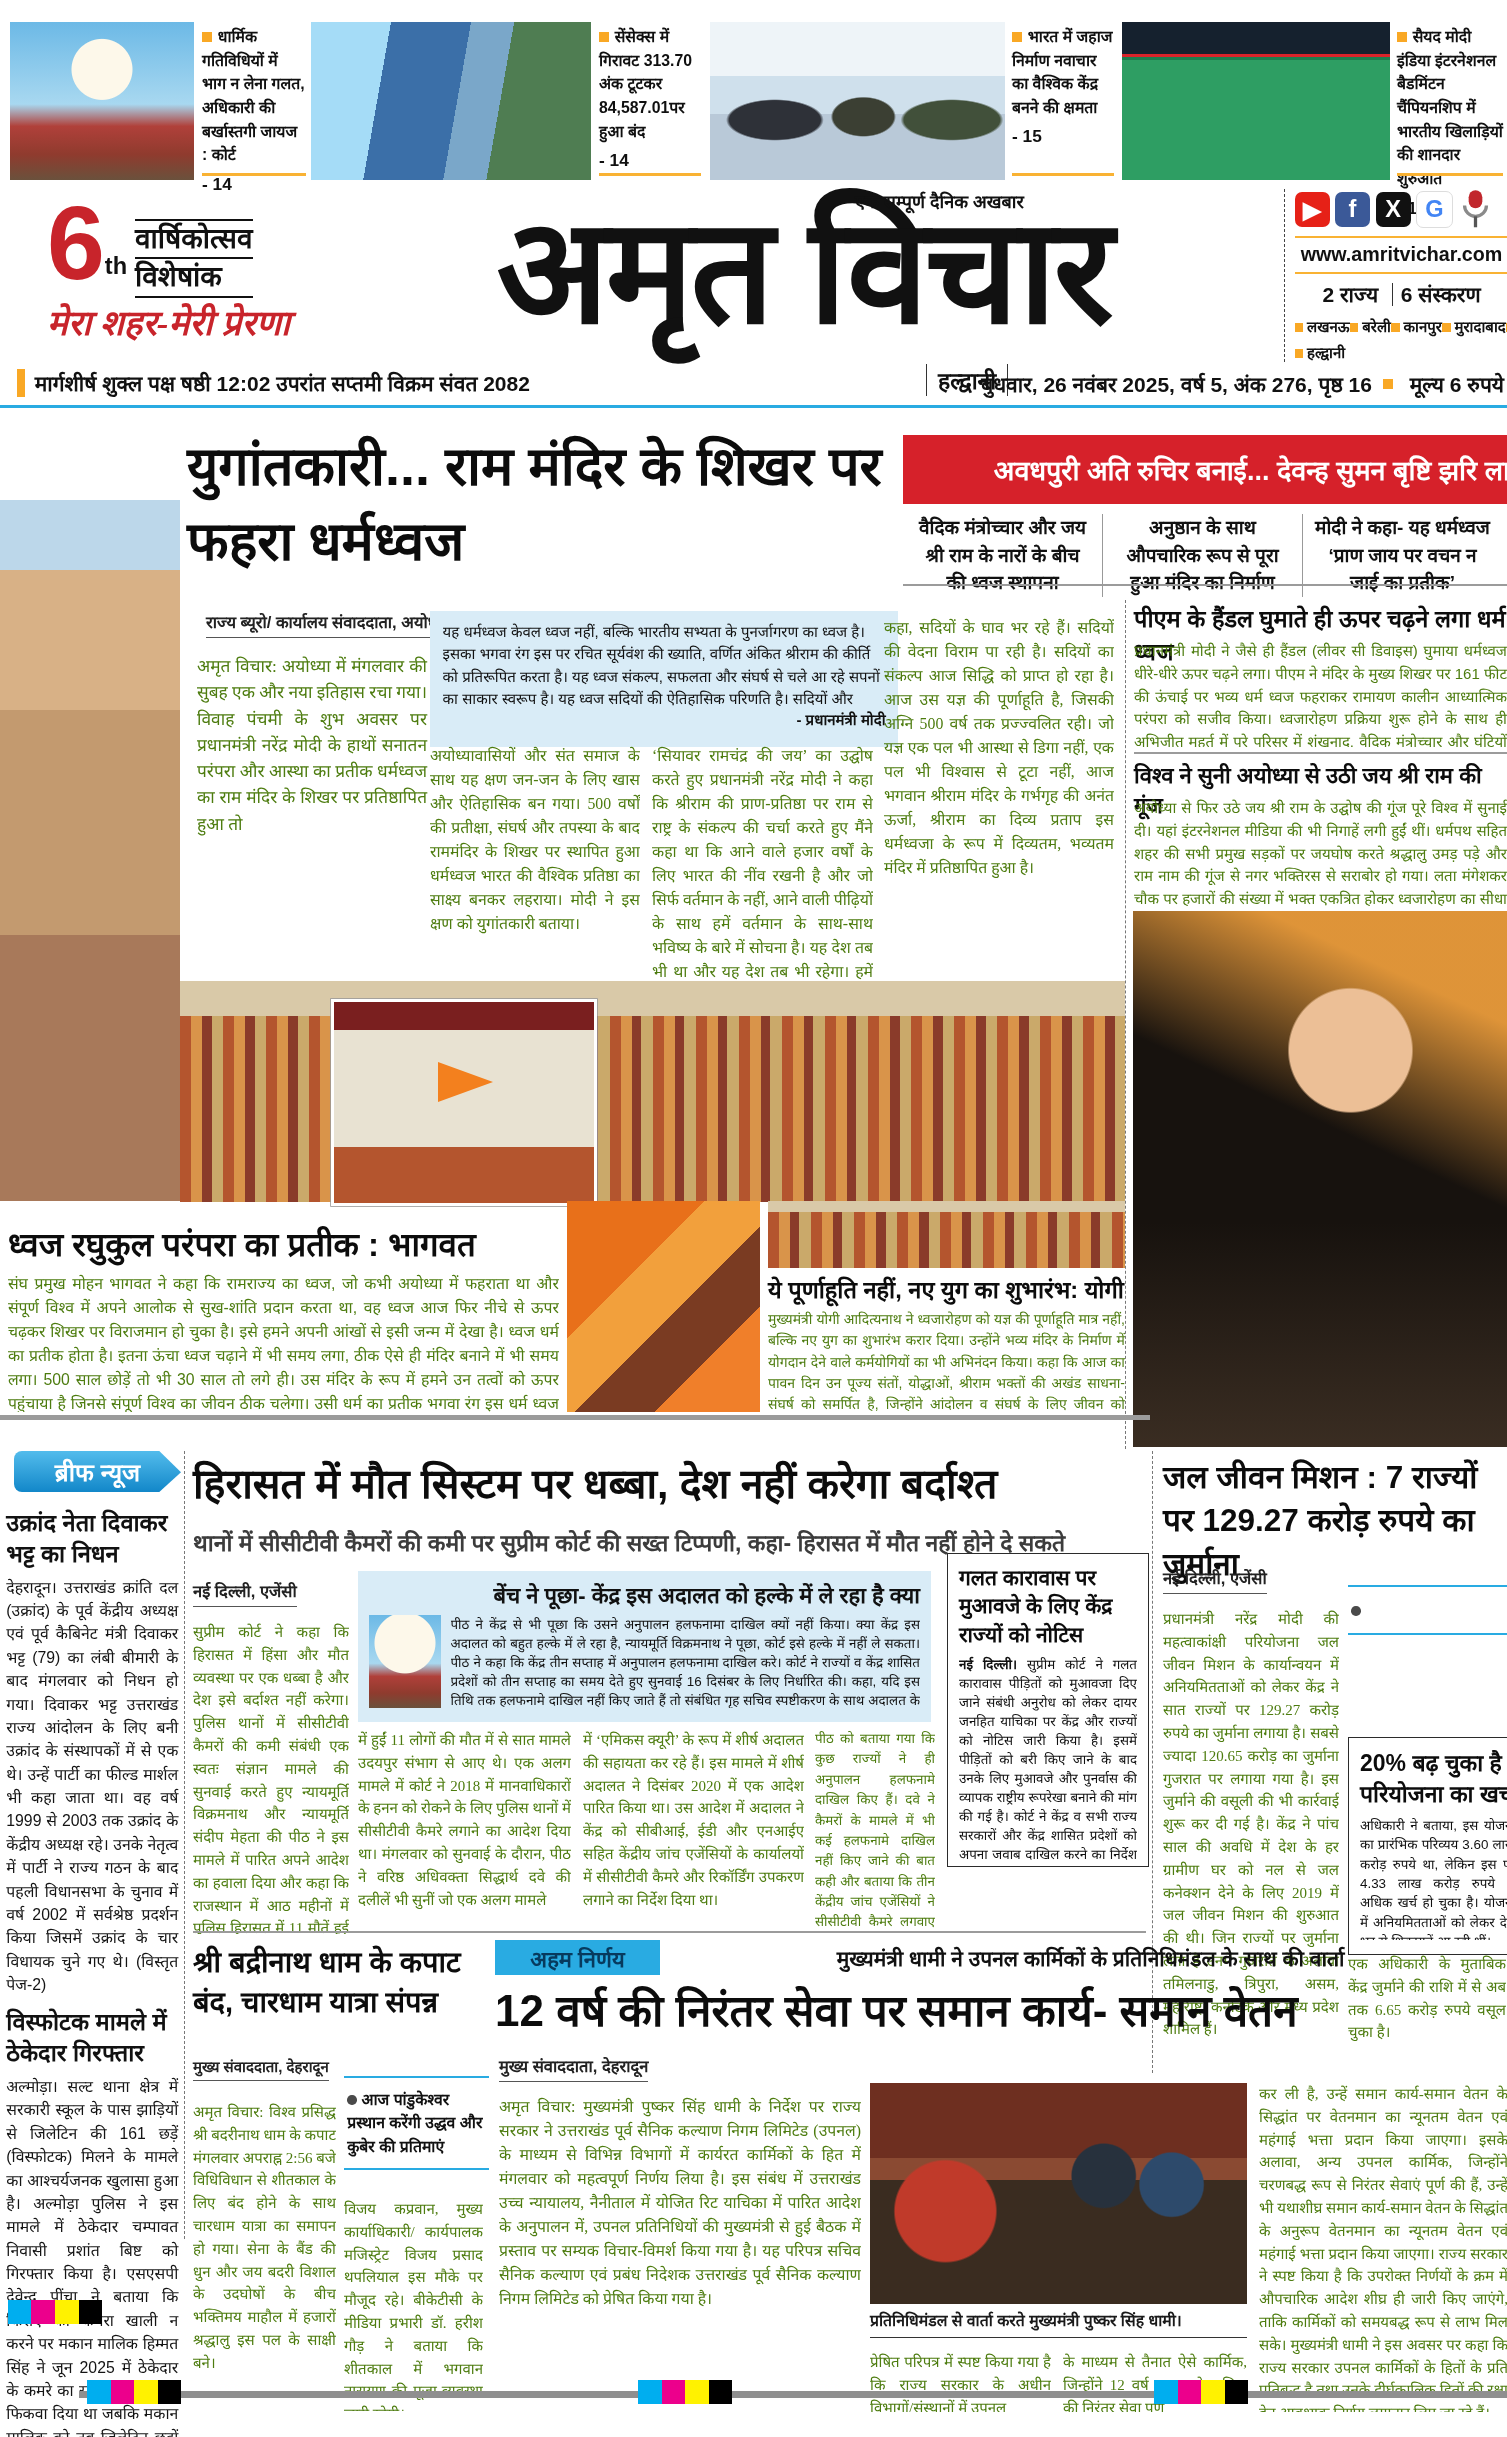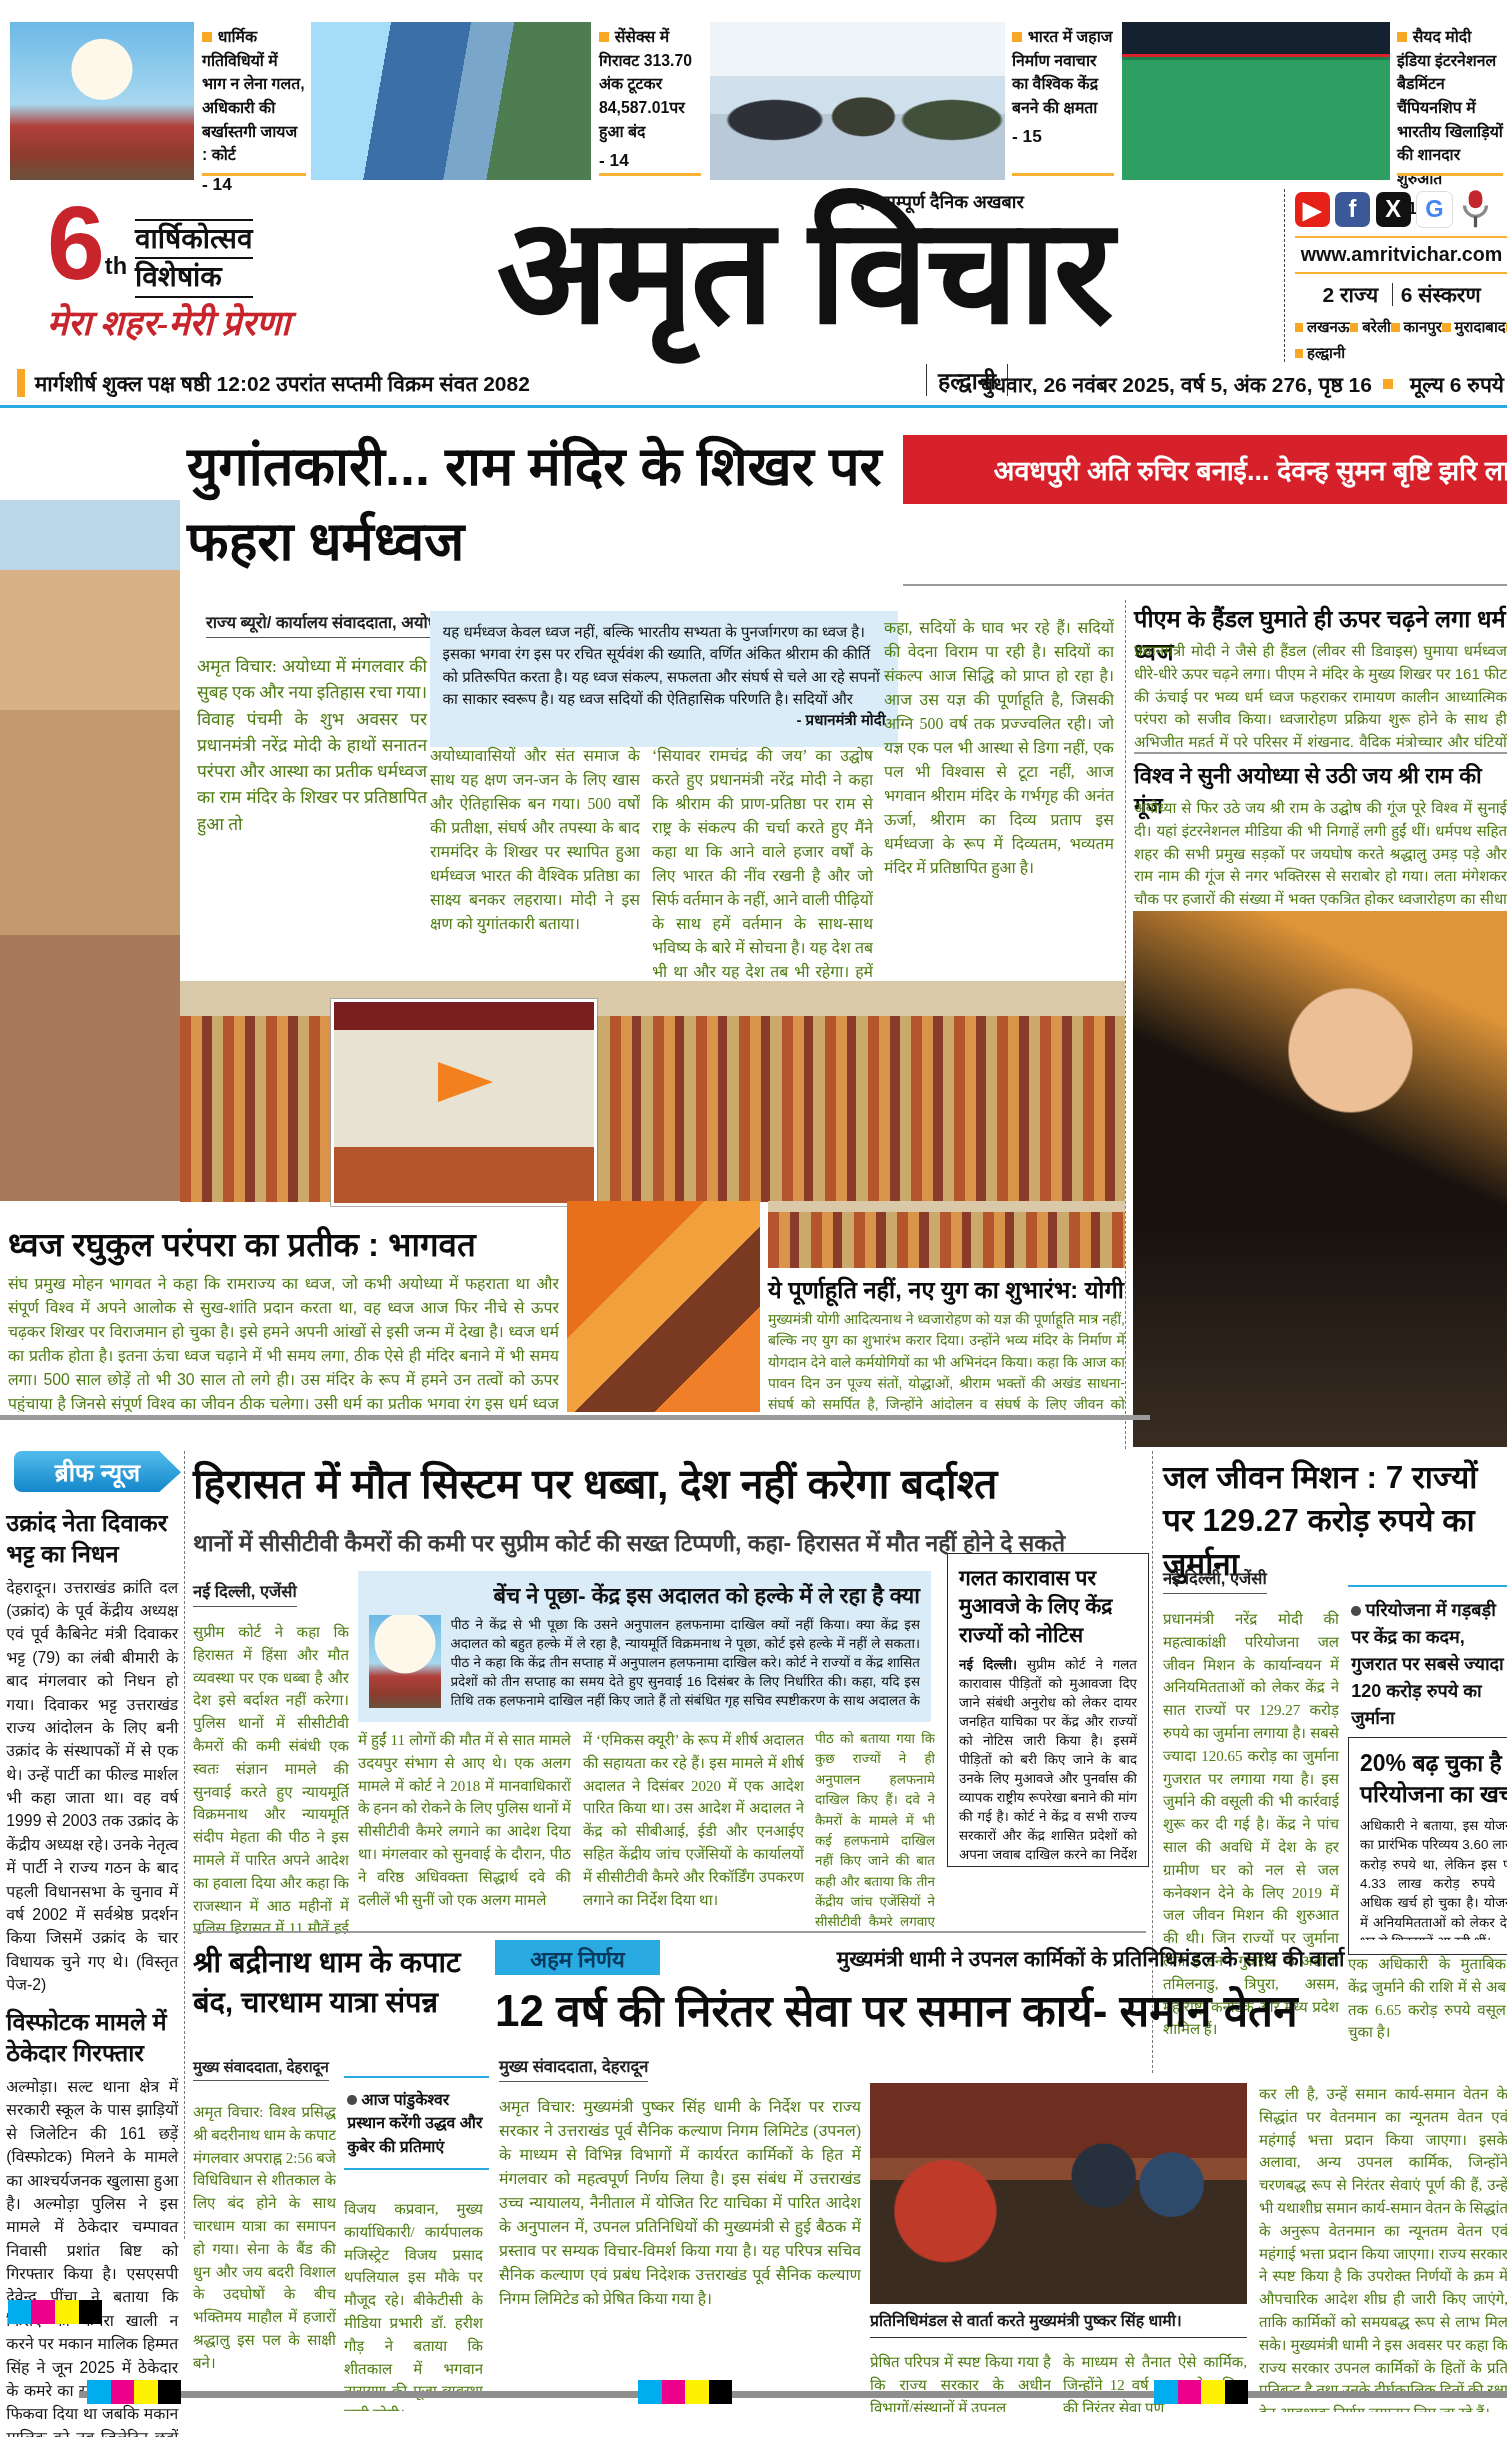--- a/index.html
+++ b/index.html
@@ -170,20 +170,25 @@
     <span class="bullet-sq"></span>
     <span style="font-weight:800;font-size:21px">मूल्य 6 रुपये</span>
   </div>
   <div class="abs" style="left:0;top:405px;width:1508px;height:3.2px;background:#29abe2"></div>
 
   <div class="photo ph-temple" style="left:0;top:500px;width:180px;height:701px"></div>
 
   <h1 class="abs hl" style="left:187px;top:429px;width:713px;font-size:54px">युगांतकारी... राम मंदिर के शिखर पर फहरा धर्मध्वज</h1>
 
   <div class="abs red-banner" style="left:903px;top:435px;width:711px;height:69px">अवधपुरी अति रुचिर बनाई... देवन्ह सुमन बृष्टि झरि लाई</div>
+  <div class="abs" style="left:903px;top:514px;width:599px;display:flex">
+    <div class="subhead-cell" style="flex:1">वैदिक मंत्रोच्चार और जय श्री राम के नारों के बीच की ध्वज स्थापना</div>
+    <div class="subhead-cell" style="flex:1;border-left:1.6px solid #999">अनुष्ठान के साथ औपचारिक रूप से पूरा हुआ मंदिर का निर्माण</div>
+    <div class="subhead-cell" style="flex:1;border-left:1.6px solid #999">मोदी ने कहा- यह धर्मध्वज ‘प्राण जाय पर वचन न जाई का प्रतीक’</div>
+  </div>
   <div class="abs hrule" style="left:903px;top:584px;width:604px;height:1.6px"></div>
 
   <div class="abs byline" style="left:206px;top:610px">राज्य ब्यूरो/ कार्यालय संवाददाता, अयोध्या</div>
   <div class="abs body-txt ser jt" style="left:197px;top:654px;width:230px;height:315px;font-size:17.3px">अमृत विचार: अयोध्या में मंगलवार की सुबह एक और नया इतिहास रचा गया। विवाह पंचमी के शुभ अवसर पर प्रधानमंत्री नरेंद्र मोदी के हाथों सनातन परंपरा और आस्था का प्रतीक धर्मध्वज का राम मंदिर के शिखर पर प्रतिष्ठापित हुआ तो</div>
 
   <div class="abs quote-box" style="left:430px;top:611px;width:443px;height:117px">
     <div style="max-height:85px;overflow:hidden">यह धर्मध्वज केवल ध्वज नहीं, बल्कि भारतीय सभ्यता के पुनर्जागरण का ध्वज है। इसका भगवा रंग इस पर रचित सूर्यवंश की ख्याति, वर्णित अंकित श्रीराम की कीर्ति को प्रतिरूपित करता है। यह ध्वज संकल्प, सफलता और संघर्ष से चले आ रहे सपनों का साकार स्वरूप है। यह ध्वज सदियों की ऐतिहासिक परिणति है। सदियों और सहस्राब्दियों तक यह धर्म ध्वज प्रभु राम के आदर्शों व सिद्धांतों का उद्घोष करेगा।</div>
     <div class="quote-attrib">- प्रधानमंत्री मोदी</div>
   </div>
 
@@ -260,21 +265,21 @@
     </div>
   </div>
 
   <div class="abs vrule-dash" style="left:1152px;top:1451px;height:622px"></div>
 
   <h1 class="abs hl" style="left:1163px;top:1456px;width:345px;font-size:31.5px">जल जीवन मिशन : 7 राज्यों पर 129.27 करोड़ रुपये का जुर्माना</h1>
   <div class="abs byline" style="left:1163px;top:1566px">नई दिल्ली, एजेंसी</div>
   <div class="abs body-txt ser jt" style="left:1163px;top:1608px;width:176px;height:457px;font-size:15px;overflow:hidden">प्रधानमंत्री नरेंद्र मोदी की महत्वाकांक्षी परियोजना जल जीवन मिशन के कार्यान्वयन में अनियमितताओं को लेकर केंद्र ने सात राज्यों पर 129.27 करोड़ रुपये का जुर्माना लगाया है। सबसे ज्यादा 120.65 करोड़ का जुर्माना गुजरात पर लगाया गया है। इस जुर्माने की वसूली की भी कार्रवाई शुरू कर दी गई है। केंद्र ने पांच साल की अवधि में देश के हर ग्रामीण घर को नल से जल कनेक्शन देने के लिए 2019 में जल जीवन मिशन की शुरुआत की थी। जिन राज्यों पर जुर्माना लगा है उनमें गुजरात के अलावा तमिलनाडु, त्रिपुरा, असम, महाराष्ट्र, कर्नाटक और मध्य प्रदेश शामिल हैं।</div>
 
   <div class="abs cy-bullet-box" style="left:1348px;top:1585px;width:158px">
-    <span class="dot"></span><span>परियोजना में गड़बड़ी पर केंद्र का कदम, गुजरात पर सबसे ज्यादा 120 करोड़ रुपये का जुर्माना</span>
+    <span class="dot"></span>
   </div>
   <div class="abs border-box" style="left:1348px;top:1737px;width:156px;height:197px">
     <h3 class="hl" style="font-size:23px">20% बढ़ चुका है परियोजना का खर्च</h3>
     <div class="jt" style="font-size:13.4px;line-height:1.45;margin-top:4.7px;height:124px;overflow:hidden">अधिकारी ने बताया, इस योजना का प्रारंभिक परिव्यय 3.60 लाख करोड़ रुपये था, लेकिन इस पर 4.33 लाख करोड़ रुपये से अधिक खर्च हो चुका है। योजना में अनियमितताओं को लेकर देश भर से शिकायतें आ रही थीं।</div>
   </div>
   <div class="abs body-txt ser jt" style="left:1348px;top:1953px;width:158px;height:110px;font-size:15px;overflow:hidden">एक अधिकारी के मुताबिक केंद्र जुर्माने की राशि में से अब तक 6.65 करोड़ रुपये वसूल चुका है।</div>
 
   <div class="abs hrule" style="left:193px;top:1931px;width:953px;height:1.6px"></div>
 
   <h2 class="abs hl" style="left:193px;top:1942px;width:290px;font-size:29px">श्री बद्रीनाथ धाम के कपाट बंद, चारधाम यात्रा संपन्न</h2>

